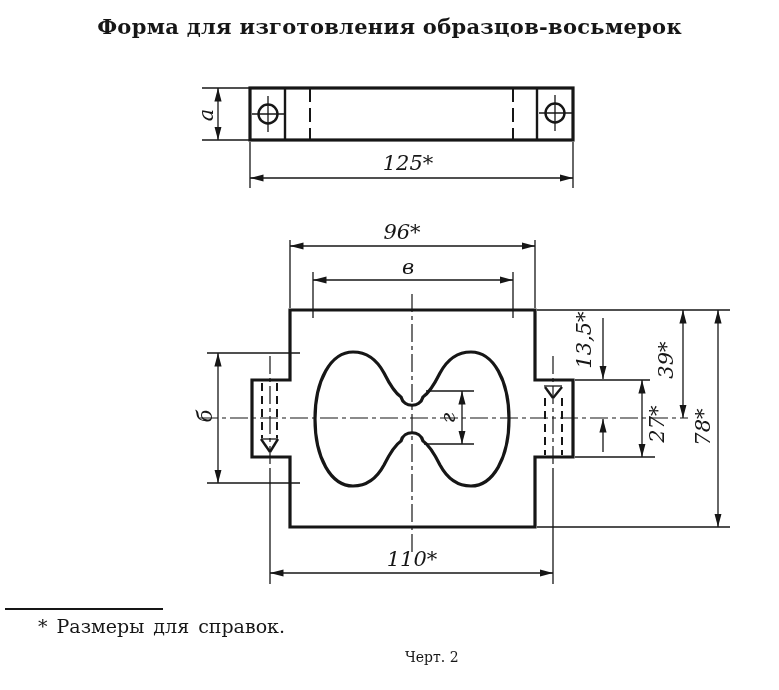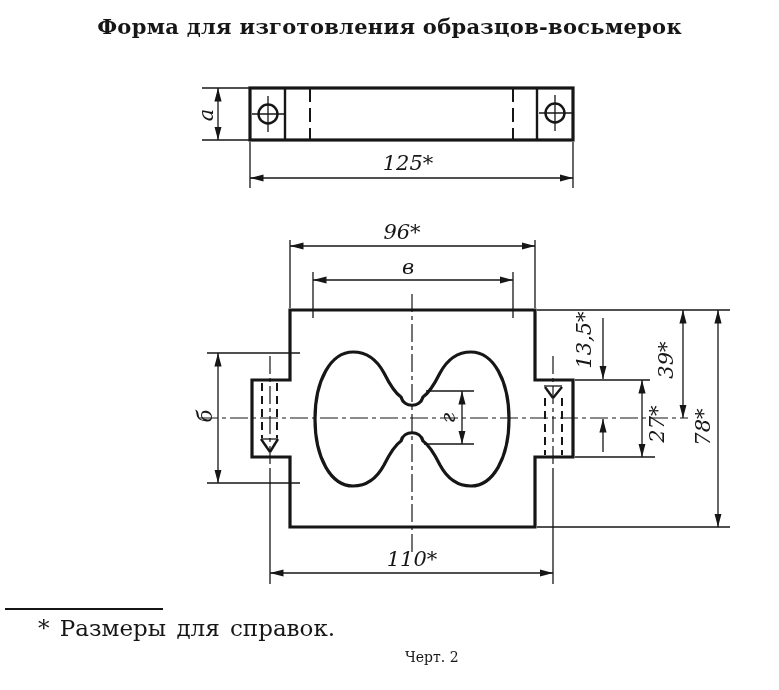--- a/index.html
+++ b/index.html
@@ -8,21 +8,21 @@
     font-family:"DejaVu Serif", serif; color:#161616; overflow:hidden;
   }
   .title{
     position:absolute; left:0; top:14px; width:779px; text-align:center;
     font-size:21px; font-weight:bold; letter-spacing:.3px;
   }
   .footnote-rule{
     position:absolute; left:5px; top:608px; width:158px; border-top:2px solid #161616;
   }
   .footnote{
-    position:absolute; left:38px; top:615px; font-size:23px; word-spacing:3px;
+    position:absolute; left:38px; top:615px; font-size:19px; word-spacing:3px;
   }
   .caption{
     position:absolute; left:405px; top:649px; font-size:14px;
   }
   svg{position:absolute; left:0; top:0;}
   .thick{fill:none;stroke:#161616;stroke-width:3.2;stroke-linejoin:miter;}
   .med{fill:none;stroke:#161616;stroke-width:2.4;}
   .thin{fill:none;stroke:#161616;stroke-width:1.3;}
   .hid{fill:none;stroke:#161616;stroke-width:2;stroke-dasharray:8 5;}
   .ldash{fill:none;stroke:#161616;stroke-width:2;stroke-dasharray:14 6;}

